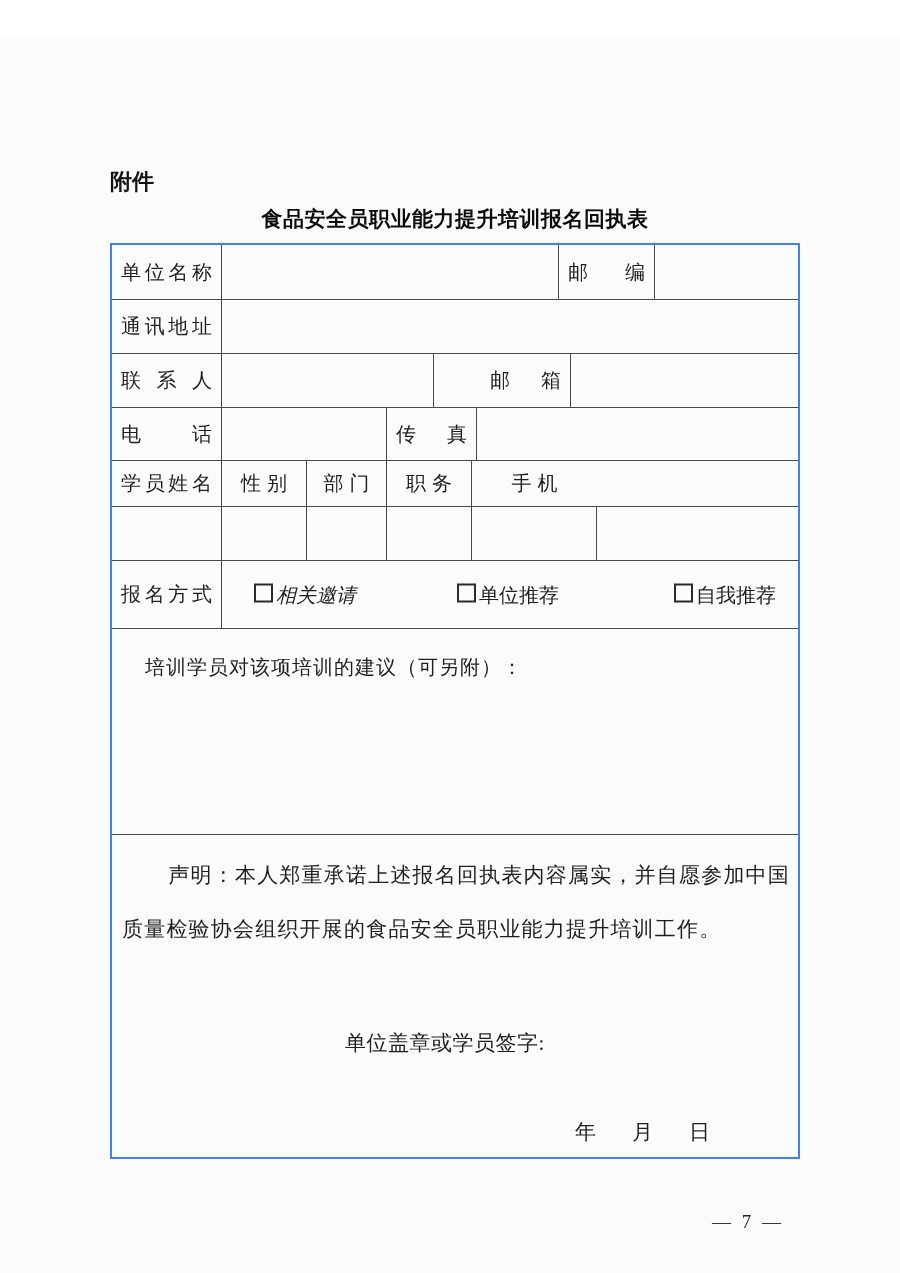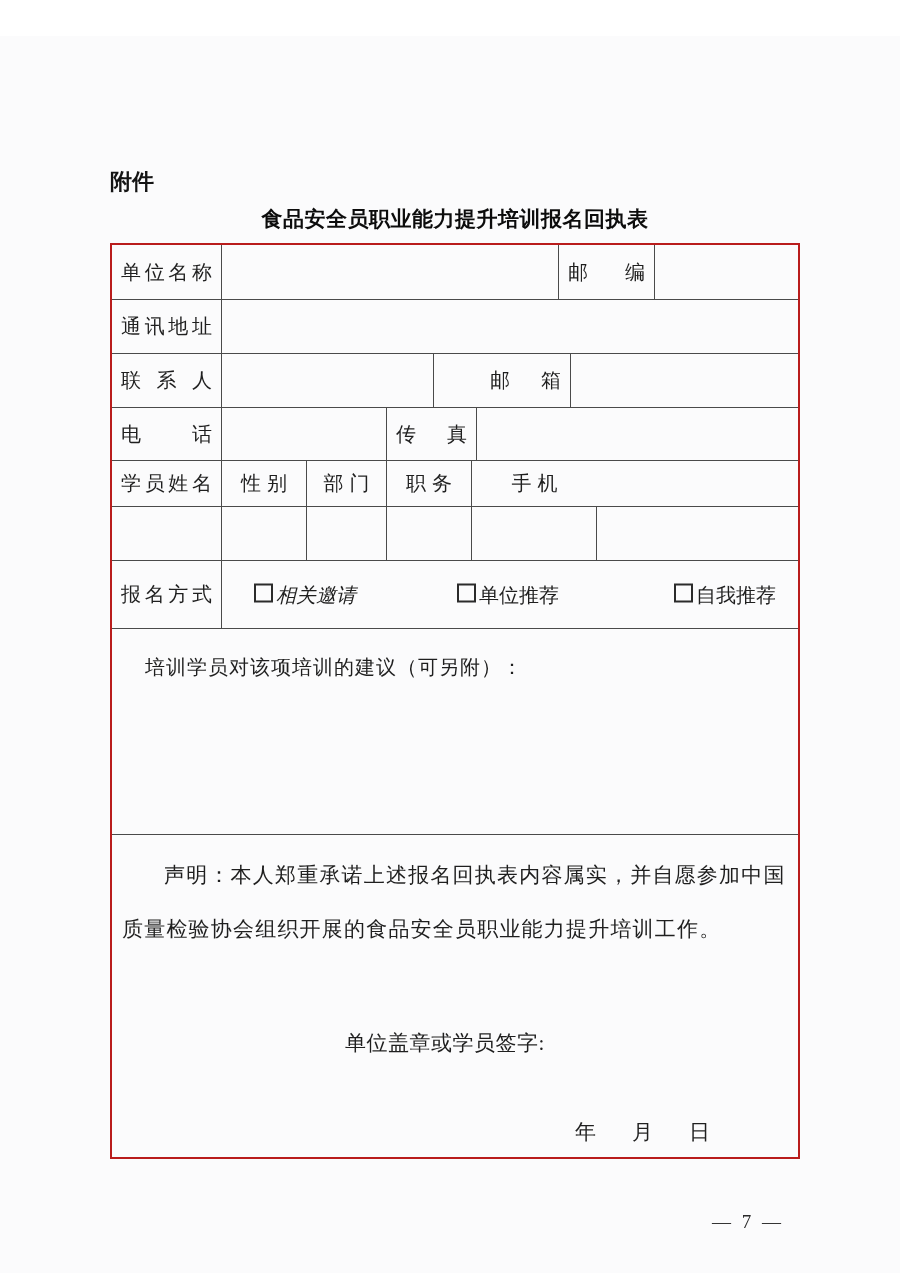--- a/index.html
+++ b/index.html
@@ -16,21 +16,21 @@
     font-weight:bold; font-size:22px; color:#141414;
   }
   .title {
     position:absolute; left:110px; top:169px; width:690px;
     text-align:center;
     font-family:"Liberation Sans","DejaVu Sans",sans-serif;
     font-weight:bold; font-size:21px; letter-spacing:0.5px; color:#0c0c0c;
   }
   .formtable {
     position:absolute; left:110px; top:207px; width:690px; height:916px;
-    box-sizing:border-box; border:2px solid #b91c1c;
+    box-sizing:border-box; border:2px solid #3b82f6;
     display:flex; flex-direction:column;
   }
   .row { display:flex; box-sizing:border-box; border-bottom:1.4px solid #4a4a4a; }
   .r1 { height:55px; } .r2 { height:54px; } .r3 { height:54px;gap:47px; }
   .r4 { height:53px; } .r5 { height:46px; } .r6 { height:54px; }
   .r7 { height:68px; } .r8 { height:206px; } .r9 { flex:1; border-bottom:none; }
   .cell {
     box-sizing:border-box; border-right:1.4px solid #4a4a4a;
     display:flex; align-items:center; font-size:20px; color:#1f1f1f;
   }
@@ -47,21 +47,21 @@
   .opt1 { left:32px;font-style:italic; } .opt2 { left:235px; } .opt3 { left:452px; }
   .cbx {
     display:inline-block; width:15px; height:15px;
     border:2px solid #2b2b2b; margin-right:3px; vertical-align:-1px;
     background:transparent;
   }
   .suggestcell { display:block; padding:25px 12px 0 33px; font-size:20px; letter-spacing:1px; }
   .declcell { display:block; position:relative; }
   .decl { position:absolute; left:10px; right:8px; top:13px;
           font-size:21px; line-height:54px; letter-spacing:1.2px; }
-  .decl .indent { text-indent:42px; }
+  .decl .indent { text-indent:42px;text-align:right; }
   .sig { position:absolute; left:233px; top:194px; font-size:21px; letter-spacing:0.5px; }
   .date { position:absolute; left:463px; top:283px; font-size:21px; display:flex; gap:36px; }
   .pageno { position:absolute; left:712px; top:1175px; font-size:19px;
             letter-spacing:3px; color:#2a2a2a; }
 </style>
 </head>
 <body>
 
 <div id="page">
 

